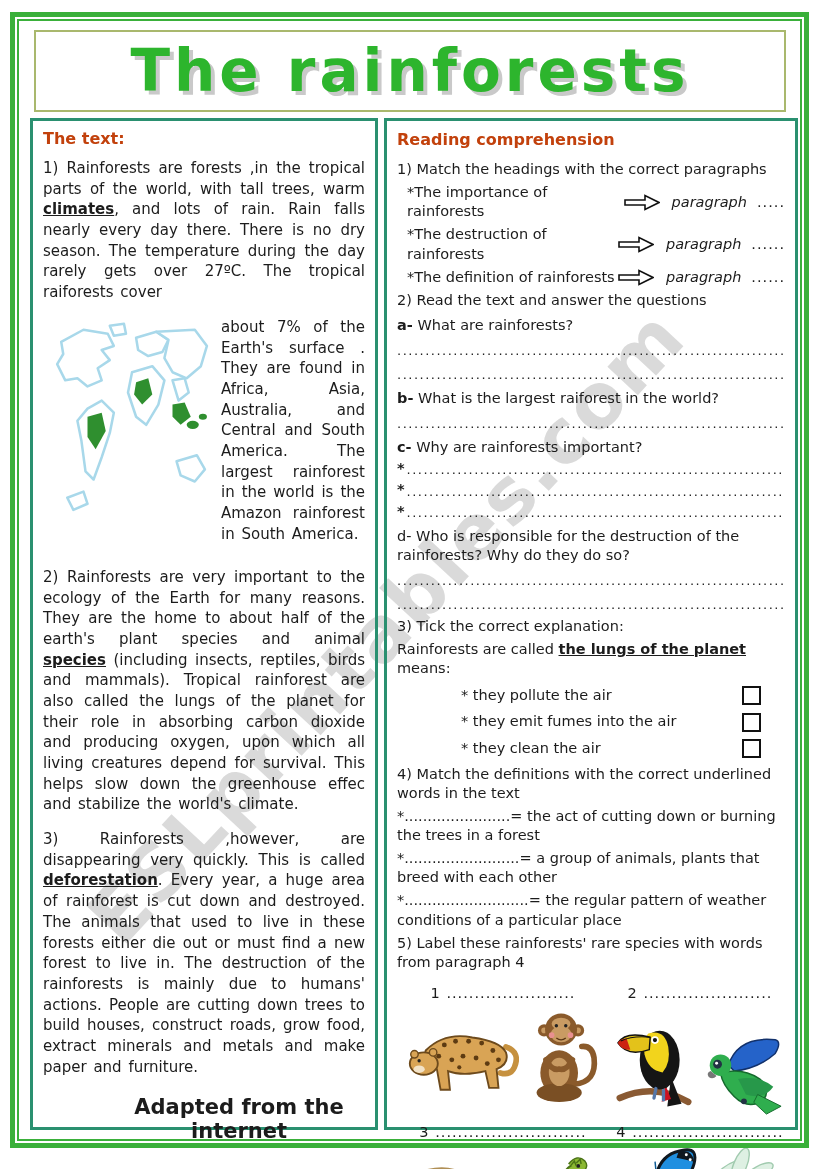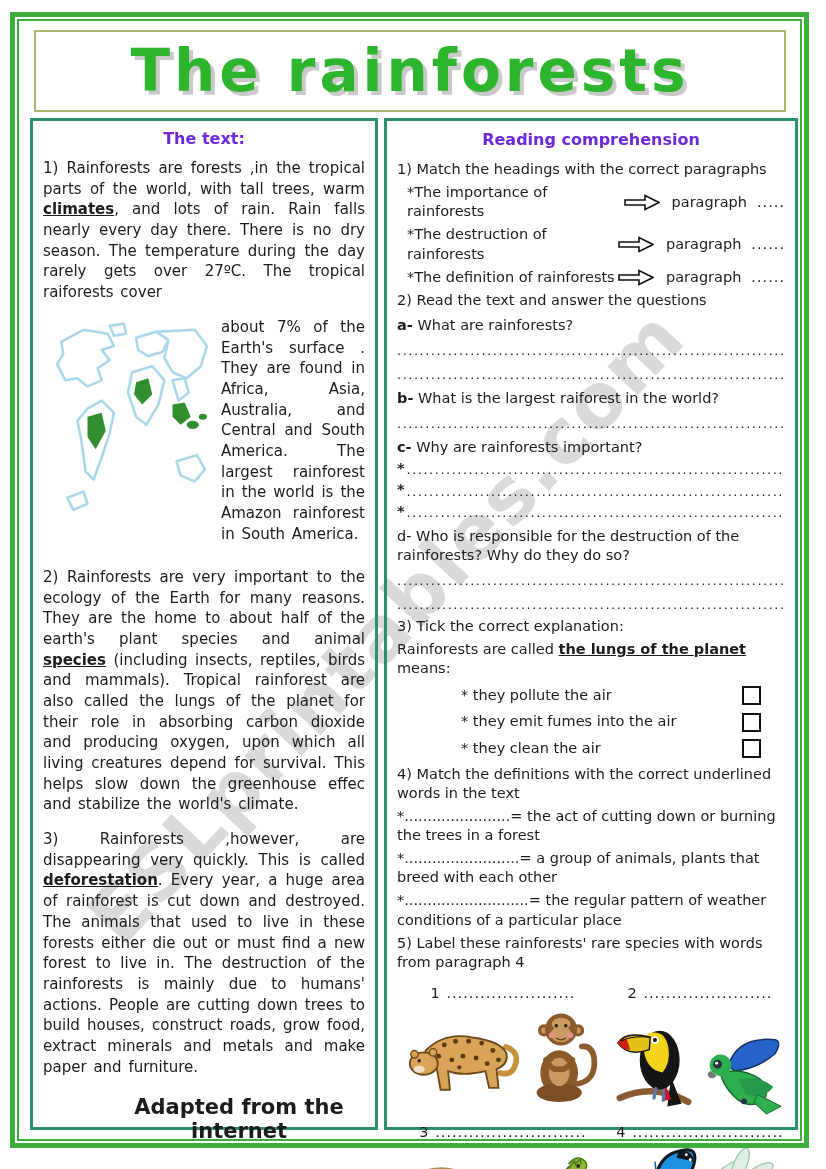--- a/index.html
+++ b/index.html
@@ -15,35 +15,35 @@
                 text-shadow:4px 4px 0 #c9c9c9; white-space:nowrap;text-align:center; }
 
   .watermark { position:absolute; left:70px; top:900px; z-index:1; font-size:76px; font-weight:bold;
                color:#b9b9b9; opacity:.52; letter-spacing:2px; white-space:nowrap;
                transform:rotate(-47deg); transform-origin:0 0; pointer-events:none; }
 
   .col { position:absolute; top:118px; border:3px solid #2a9070; padding:6px 10px; z-index:2; background:transparent; }
   .col-left  { left:30px;  width:348px; height:1012px; }
   .col-right { left:384px; width:414px; height:1012px; }
 
-  .col h2 { font-size:16px; font-weight:bold; color:#6d28d9; margin:2px 0 10px 0;text-align:center; }
+  .col h2 { font-size:16px; font-weight:bold; color:#c2410c; margin:2px 0 10px 0; }
 
   .body-text { font-size:15px; line-height:1.38; text-align:justify; word-spacing:2px; }
   .uw { font-weight:bold; text-decoration:underline; }
   .para { margin-bottom:14px; }
   .map-block { overflow:hidden; margin-bottom:10px; }
   .map-svg { float:left; width:170px; height:236px; margin:2px 8px 2px 0; }
   .credit { font-size:21px; font-weight:bold; text-align:center; padding-left:70px; margin-top:18px; }
 
   .rc { font-size:14.5px; line-height:1.32; }
   .rc .sect { margin-bottom:4px; }
   .match-row { display:flex; align-items:center; margin:4px 0 4px 10px; }
   .match-label { width:218px; }
   .match-arrow { width:36px; height:17px; flex:0 0 auto; }
-  .match-word { margin-left:12px; }
+  .match-word { margin-left:12px;font-style:italic; }
   .match-dots { margin-left:10px; letter-spacing:1px; }
 
   .qline { margin-top:6px; }
   .qletter { font-weight:bold; }
   .qletter-plain { font-weight:normal; }
   .dotline { display:block; overflow:hidden; white-space:nowrap; height:17px; letter-spacing:1.5px;
              font-size:13px; color:#222; margin:7px 0 2px 0; }
   .starline { display:flex; align-items:flex-end; margin:2px 0; }
   .starline .star { font-weight:bold; margin-right:2px; }
   .starline .dotline { flex:1; margin:0; }

